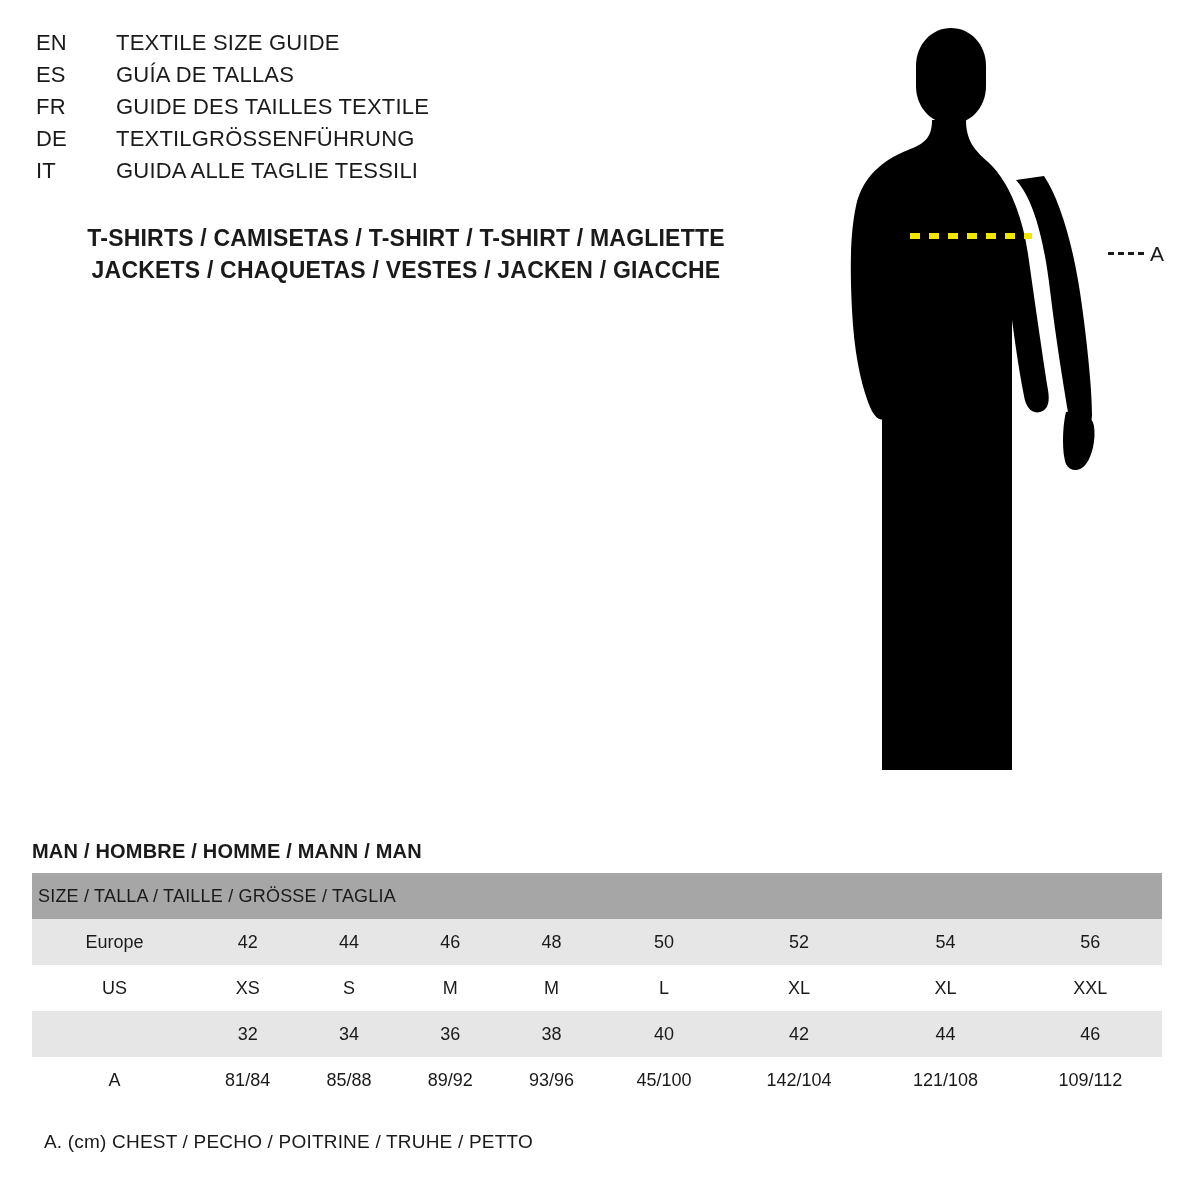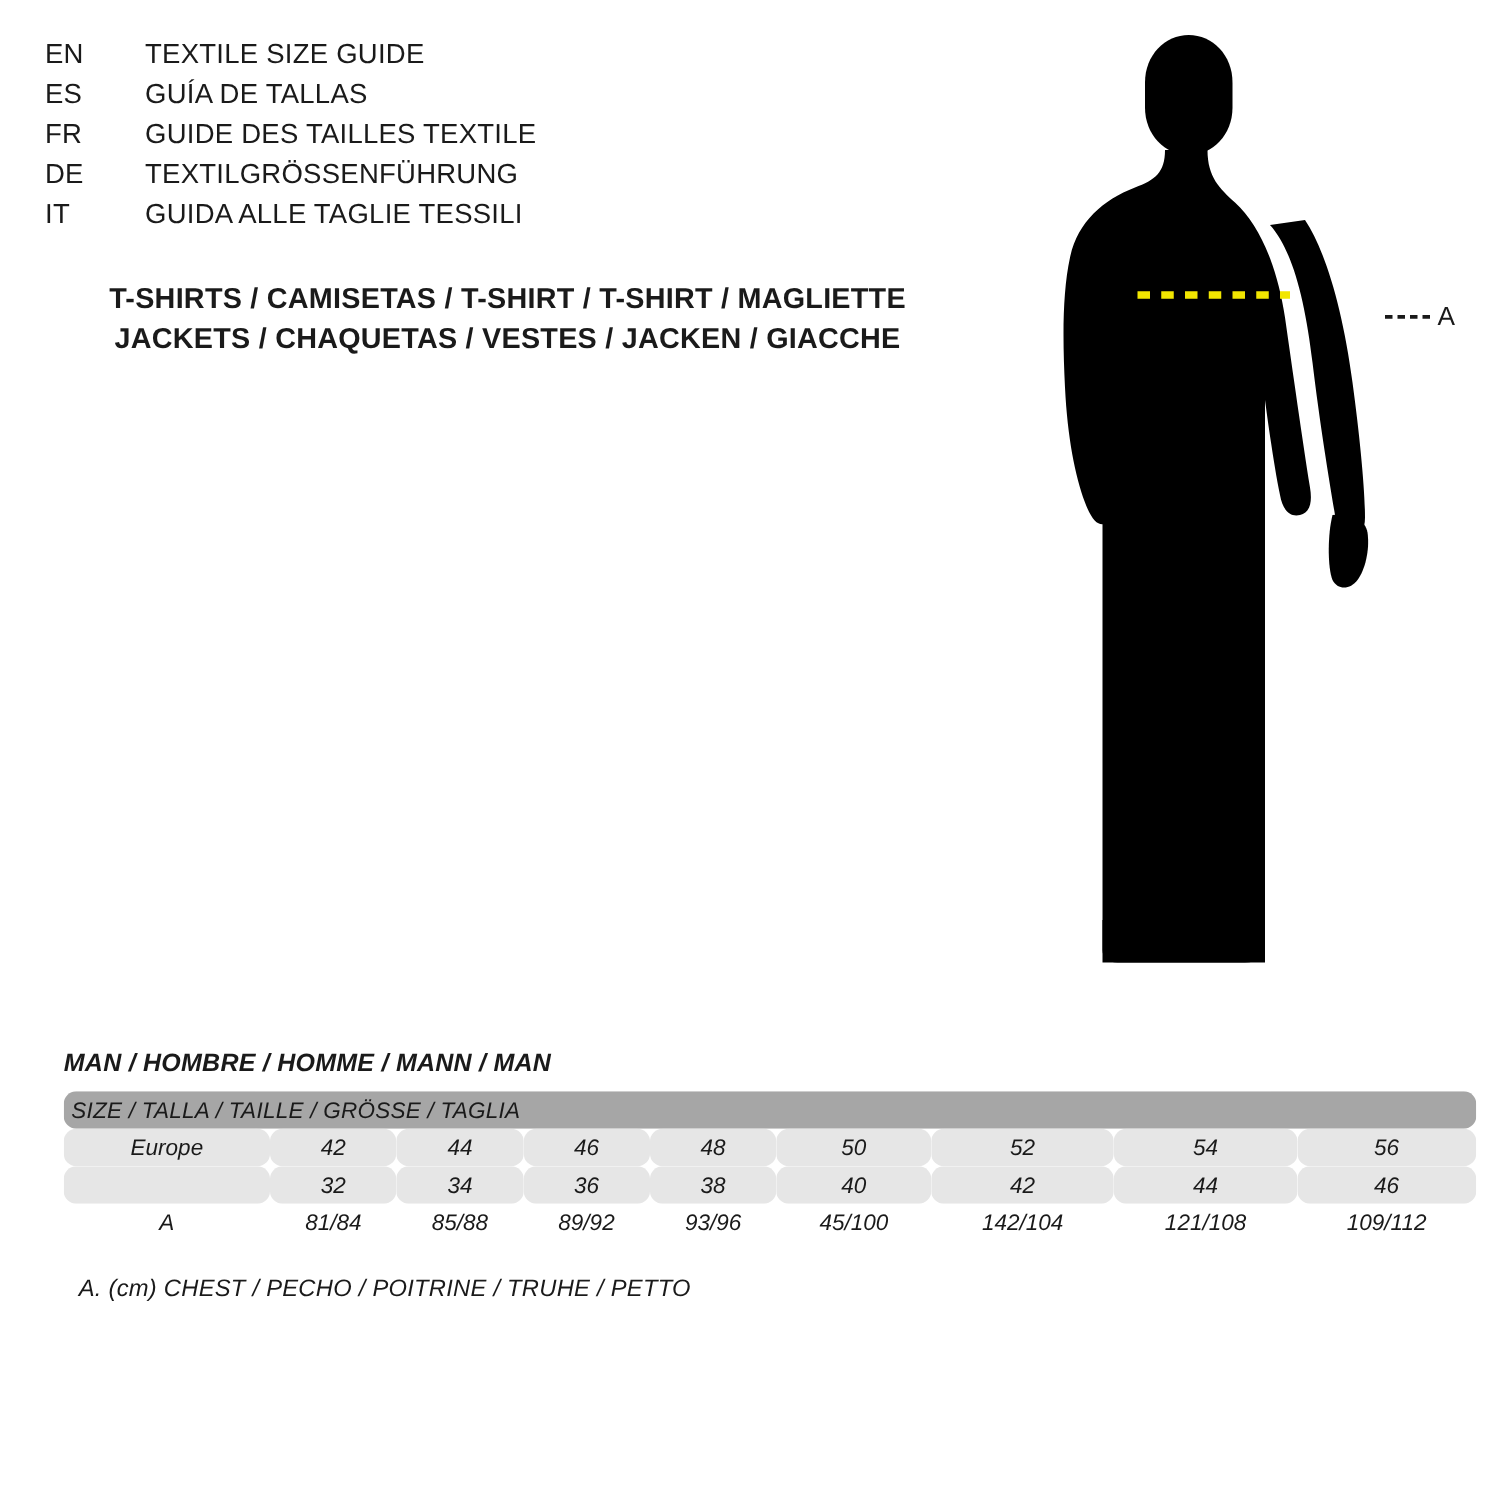--- a/index.html
+++ b/index.html
@@ -77,44 +77,42 @@
     left: 288px;
     top: 232px;
     width: 36px;
     height: 0;
     border-top: 3px dashed #1a1a1a;
   }
 
   
   .table-section {
     position: absolute;
-    left: 51px;
+    left: 32px;
     top: 840px;
     width: 1130px;
-    font-style: italic;
   }
   .gender-title {
     font-size: 20px;
     font-weight: bold;
     letter-spacing: 0.2px;
     margin-bottom: 10px;
     text-transform: uppercase;
   }
   table.size-table {
     border-collapse: collapse;
     width: 1130px;
     font-size: 18px;
   }
   table.size-table td, table.size-table th {
     padding: 0;
-    height: 30px;
+    height: 46px;
     font-weight: normal;
     text-align: center;
     vertical-align: middle;
-    border-radius: 10px;
   }
   tr.header-row {
     background: #a6a6a6;
   }
   tr.header-row th {
     text-align: left;
     padding-left: 6px;
     font-size: 18px;
     letter-spacing: 0.2px;
   }
@@ -214,20 +212,31 @@
         <td class="label-cell">Europe</td>
         <td>42</td>
         <td>44</td>
         <td>46</td>
         <td>48</td>
         <td>50</td>
         <td>52</td>
         <td>54</td>
         <td>56</td>
       </tr>
+      <tr class="row-plain">
+        <td class="label-cell">US</td>
+        <td>XS</td>
+        <td>S</td>
+        <td>M</td>
+        <td>M</td>
+        <td>L</td>
+        <td>XL</td>
+        <td>XL</td>
+        <td>XXL</td>
+      </tr>
       <tr class="row-shade">
         <td class="label-cell"></td>
         <td>32</td>
         <td>34</td>
         <td>36</td>
         <td>38</td>
         <td>40</td>
         <td>42</td>
         <td>44</td>
         <td>46</td>

